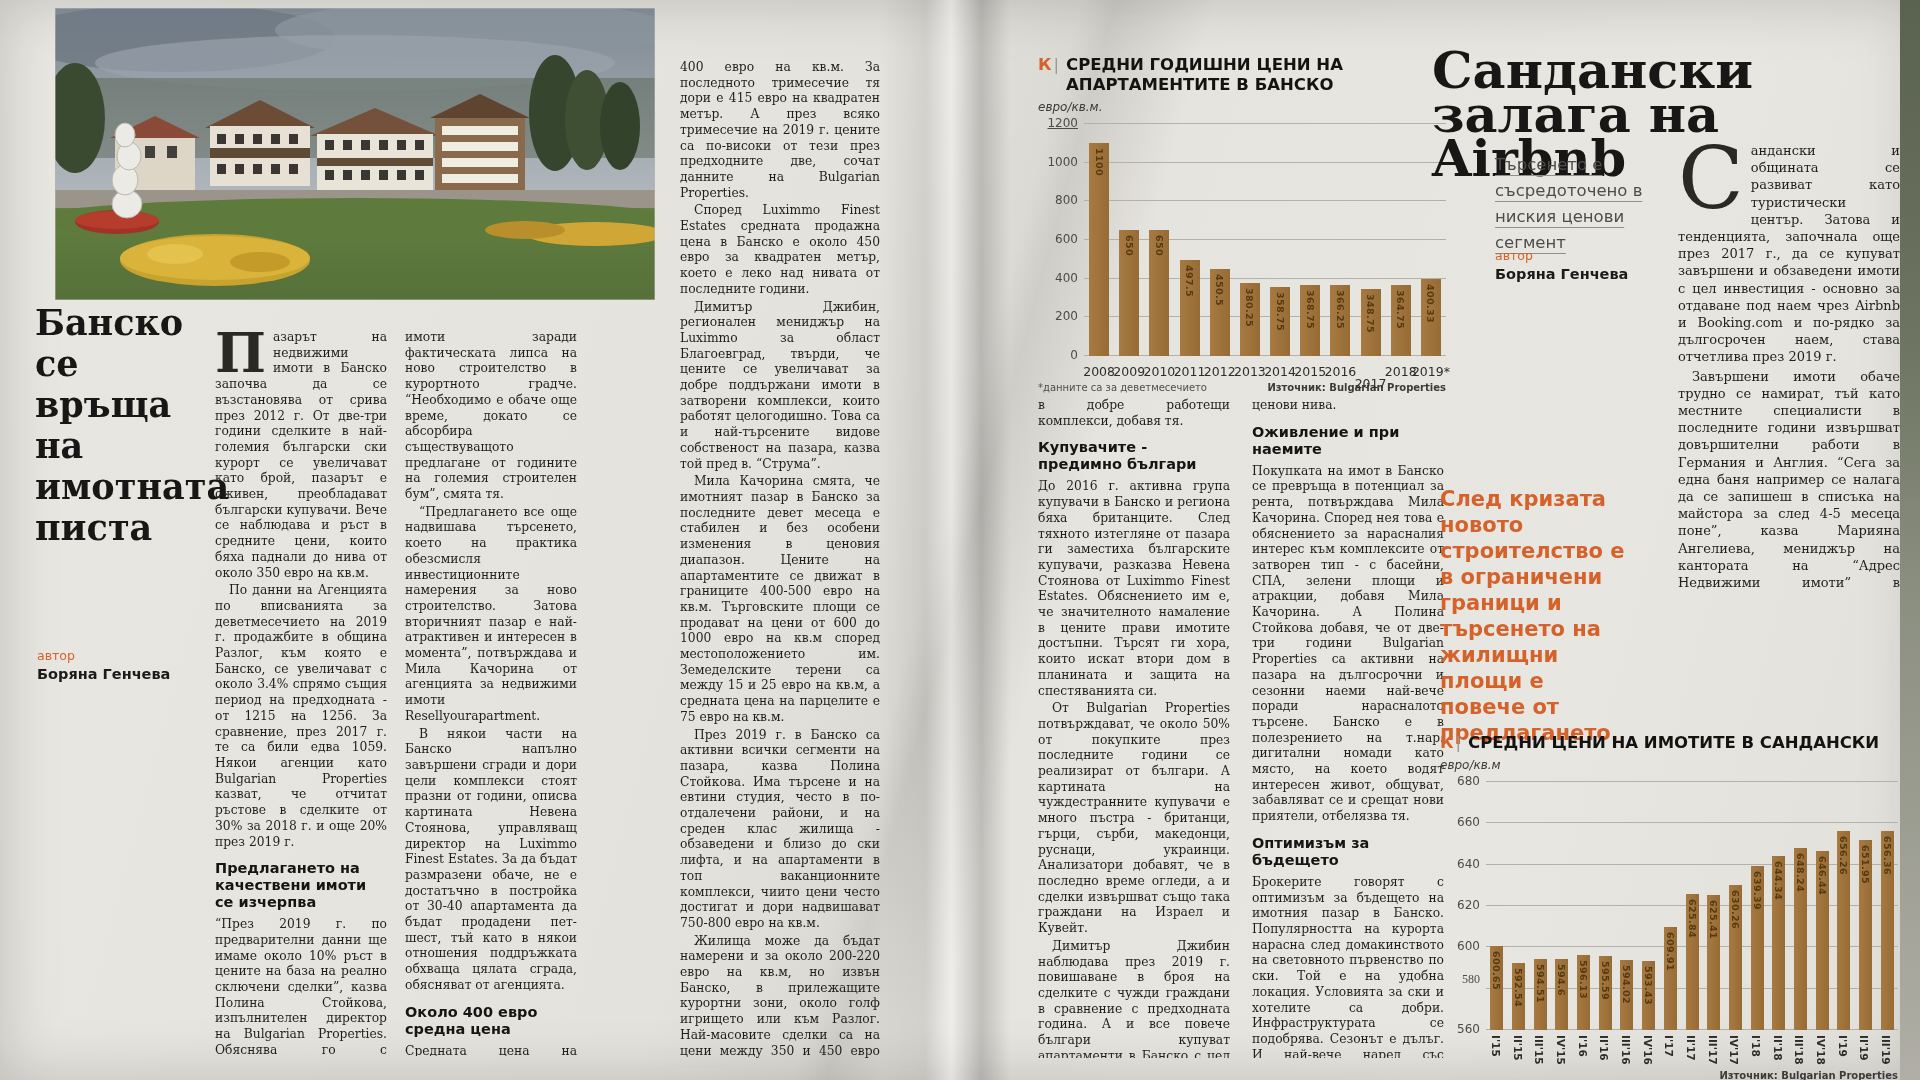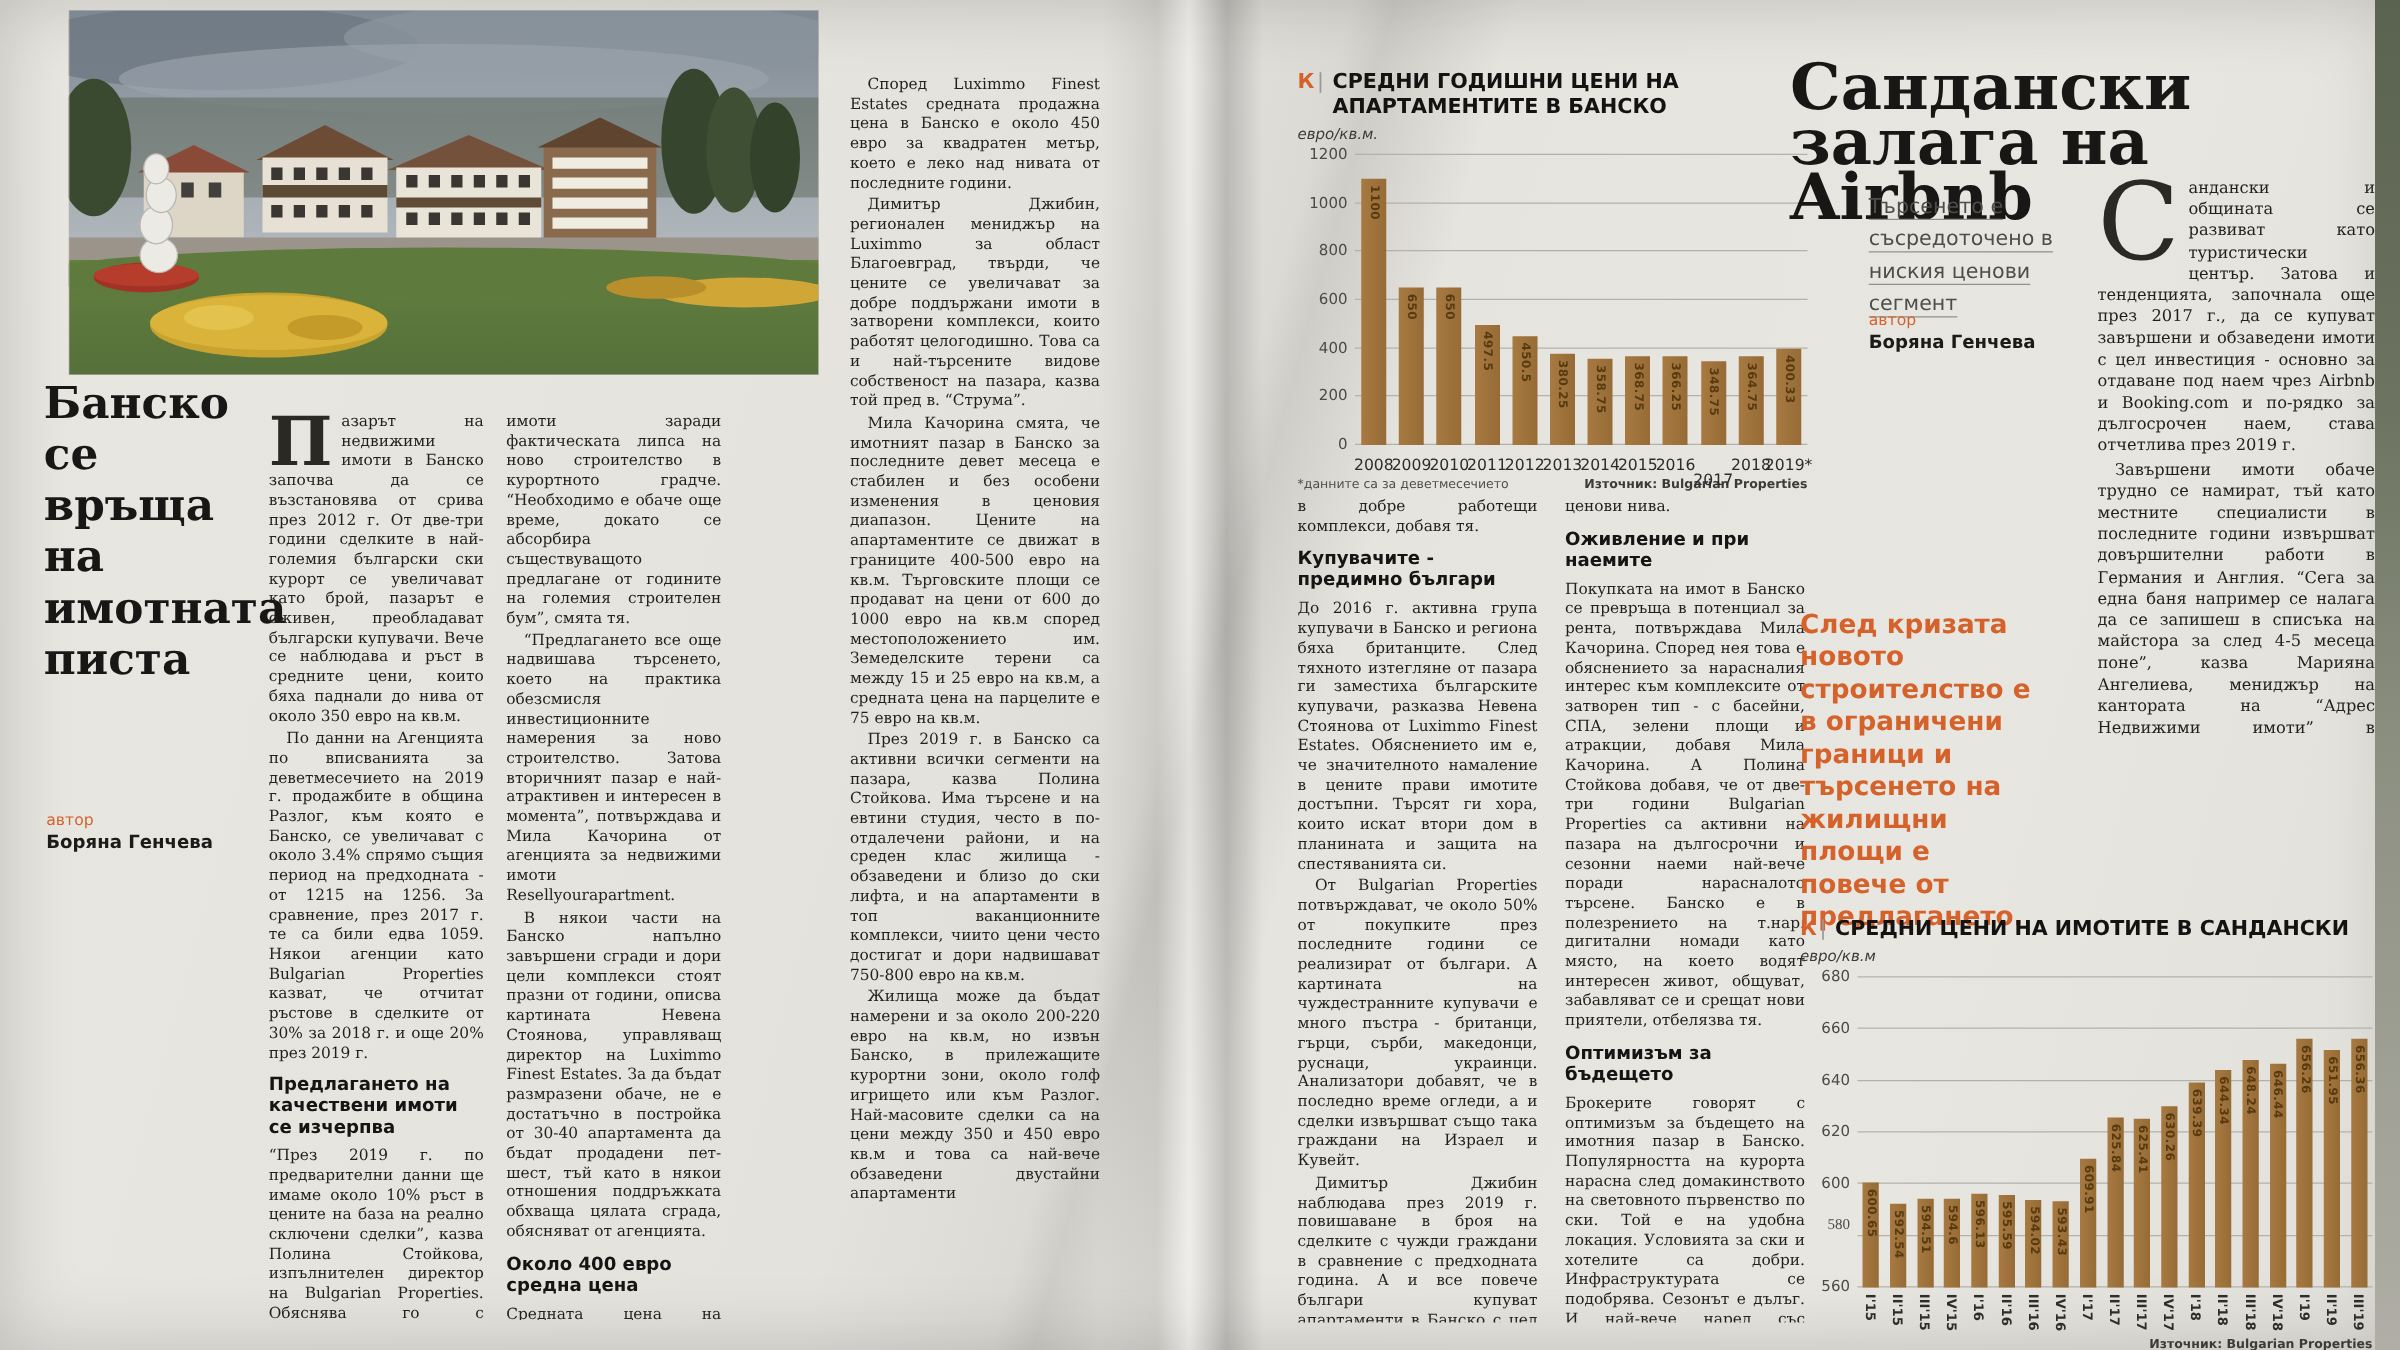--- a/index.html
+++ b/index.html
@@ -164,20 +164,21 @@
 
   <div class="body-col" style="left:405px;top:330px;width:172px;height:726px;">
     <p>имоти заради фактическата липса на ново строителство в курортното градче. “Необходимо е обаче още време, докато се абсорбира съществуващото предлагане от годините на големия строителен бум”, смята тя.</p>
     <p class="indent">“Предлагането все още надвишава търсенето, което на практика обезсмисля инвестиционните намерения за ново строителство. Затова вторичният пазар е най-атрактивен и интересен в момента”, потвърждава и Мила Качорина от агенцията за недвижими имоти Resellyourapartment.</p>
     <p class="indent">В някои части на Банско напълно завършени сгради и дори цели комплекси стоят празни от години, описва картината Невена Стоянова, управляващ директор на Luximmo Finest Estates. За да бъдат размразени обаче, не е достатъчно в постройка от 30-40 апартамента да бъдат продадени пет-шест, тъй като в някои отношения поддръжката обхваща цялата сграда, обясняват от агенцията.</p>
     <div class="subhead">Около 400 евро средна цена</div>
     <p>Средната цена на реализираните продажби в Банско за деветмесечието на 2019 г. за първи път след 2012 г. достига около</p>
   </div>
 
   <div class="body-col" style="left:680px;top:60px;width:200px;height:1000px;">
+    <p>400 евро на кв.м. За последното тримесечие тя дори е 415 евро на квадратен метър. А през всяко тримесечие на 2019 г. цените са по-високи от тези през предходните две, сочат данните на Bulgarian Properties.</p>
     <p class="indent">Според Luximmo Finest Estates средната продажна цена в Банско е около 450 евро за квадратен метър, което е леко над нивата от последните години.</p>
     <p class="indent">Димитър Джибин, регионален мениджър на Luximmo за област Благоевград, твърди, че цените се увеличават за добре поддържани имоти в затворени комплекси, които работят целогодишно. Това са и най-търсените видове собственост на пазара, казва той пред в. “Струма”.</p>
     <p class="indent">Мила Качорина смята, че имотният пазар в Банско за последните девет месеца е стабилен и без особени изменения в ценовия диапазон. Цените на апартаментите се движат в границите 400-500 евро на кв.м. Търговските площи се продават на цени от 600 до 1000 евро на кв.м според местоположението им. Земеделските терени са между 15 и 25 евро на кв.м, а средната цена на парцелите е 75 евро на кв.м.</p>
     <p class="indent">През 2019 г. в Банско са активни всички сегменти на пазара, казва Полина Стойкова. Има търсене и на евтини студия, често в по-отдалечени райони, и на среден клас жилища - обзаведени и близо до ски лифта, и на апартаменти в топ ваканционните комплекси, чиито цени често достигат и дори надвишават 750-800 евро на кв.м.</p>
     <p class="indent"><span>Жилища може да бъдат намерени и за около 200-220 евро на кв.м, но извън Банско, в прилежащите курортни зони, около голф игрището или към Разлог. Най-масовите сделки са на цени между 350 и 450 евро кв.м и това са най-вече обзаведени двустайни апартаменти</span> </p>
   </div>
 
   <div class="chart" style="left:1038px;top:55px;width:410px;">
     <div class="chart-head">
       <span class="kmark">К</span>
@@ -192,21 +193,21 @@
         <span class="ytick" style="bottom: 32.6667px;">200</span>
         <div class="grid" style="bottom: 77.3333px;"></div>
         <span class="ytick" style="bottom: 71.3333px;">400</span>
         <div class="grid" style="bottom: 116px;"></div>
         <span class="ytick" style="bottom: 110px;">600</span>
         <div class="grid" style="bottom: 154.667px;"></div>
         <span class="ytick" style="bottom: 148.667px;">800</span>
         <div class="grid" style="bottom: 193.333px;"></div>
         <span class="ytick" style="bottom: 187.333px;">1000</span>
         <div class="grid" style="bottom: 232px;"></div>
-        <span class="ytick" style="bottom: 226px;">1200</span>
+        <span class="ytick" style="bottom: 226px; text-decoration: underline;">1200</span>
         <div class="vbar" style="left: 5.08333px; width: 20px; height: 212.667px; background: linear-gradient(90deg, rgb(168, 122, 66), rgb(150, 107, 53));">
           <span class="vlabel">1100</span>
         </div>
         <span class="xtick" style="left: -14.9167px; top: 240px; width: 60px;">2008</span>
         <div class="vbar" style="left: 35.25px; width: 20px; height: 125.667px; background: linear-gradient(90deg, rgb(168, 122, 66), rgb(150, 107, 53));">
           <span class="vlabel">650</span>
         </div>
         <span class="xtick" style="left: 15.25px; top: 240px; width: 60px;">2009</span>
         <div class="vbar" style="left: 65.4167px; width: 20px; height: 125.667px; background: linear-gradient(90deg, rgb(168, 122, 66), rgb(150, 107, 53));">
           <span class="vlabel">650</span>

